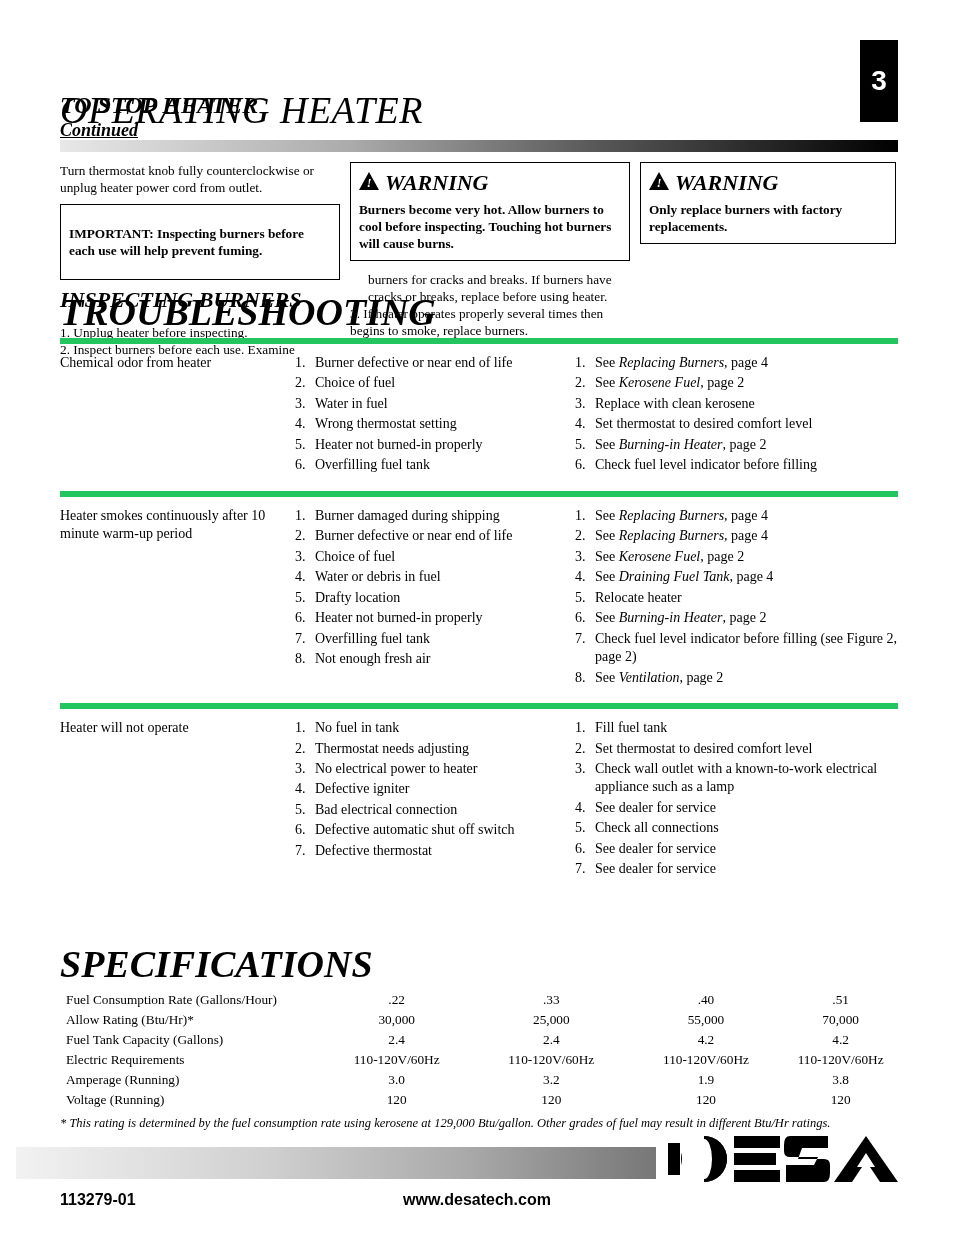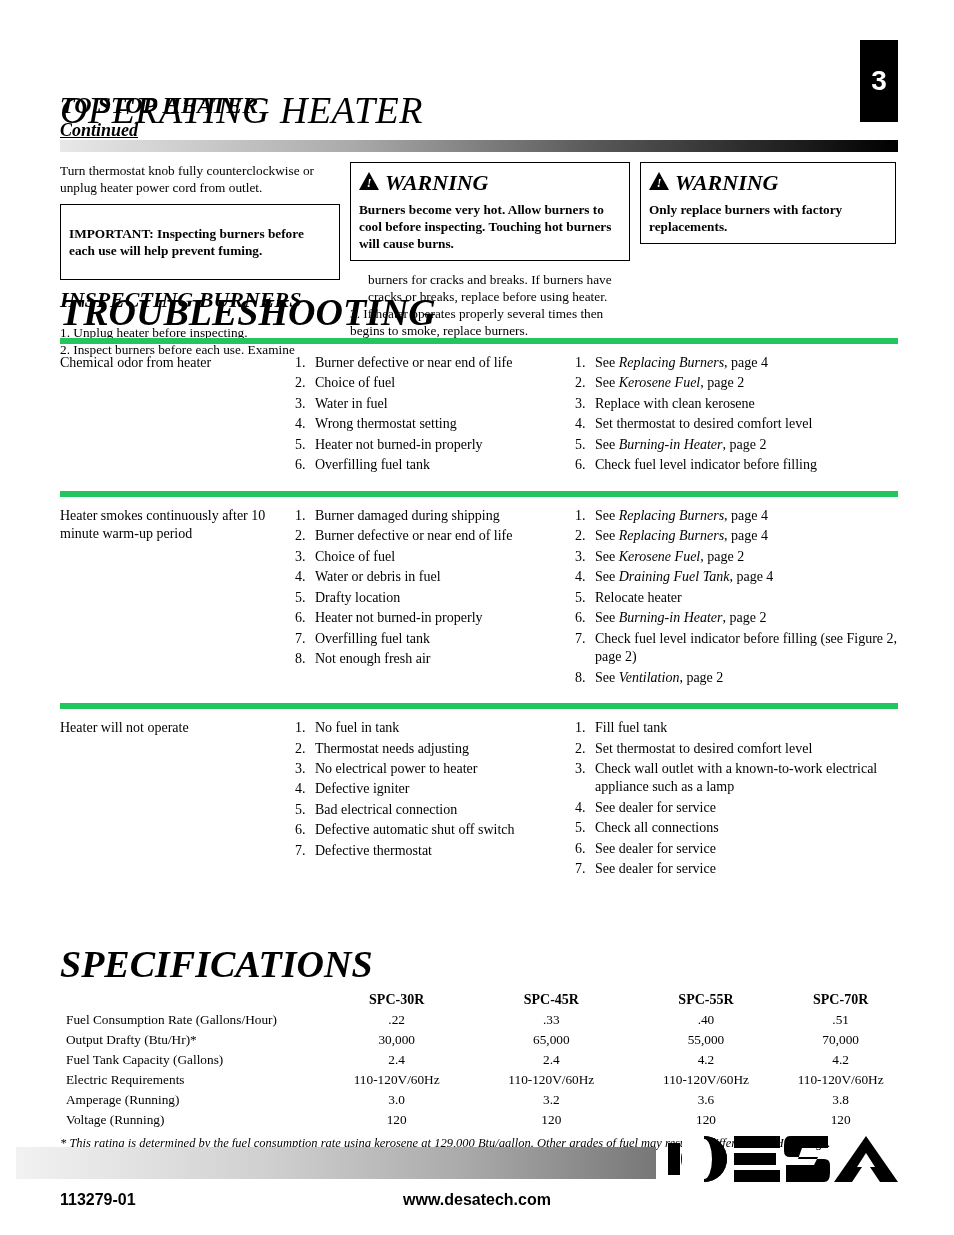--- a/index.html
+++ b/index.html
@@ -318,39 +318,32 @@
           <div class="rem-line"><span class="num">5.</span>Check all connections</div>
           <div class="rem-line"><span class="num">6.</span>See dealer for service</div>
           <div class="rem-line"><span class="num">7.</span>See dealer for service</div>
         </div>
       </div>
     </div>
 </div>
 
 <div class="spec-heading">SPECIFICATIONS</div>
 <div class="spec-table">
-  <div class="spec-row hdr">
-    <div></div>
-    <div>SPC-30R</div>
-    <div>SPC-45R</div>
-    <div>SPC-55R</div>
-    <div>SPC-70R</div>
-  </div>
   <div id="spec-rows">
       <div class="spec-row">
         <div>Fuel Consumption Rate (Gallons/Hour)</div>
         <div>.22</div>
         <div>.33</div>
         <div>.40</div>
         <div>.51</div>
       </div>
       <div class="spec-row">
-        <div>Output Drafty (Btu/Hr)*</div>
+        <div>Allow Rating (Btu/Hr)*</div>
         <div>30,000</div>
-        <div>65,000</div>
+        <div>25,000</div>
         <div>55,000</div>
         <div>70,000</div>
       </div>
       <div class="spec-row">
         <div>Fuel Tank Capacity (Gallons)</div>
         <div>2.4</div>
         <div>2.4</div>
         <div>4.2</div>
         <div>4.2</div>
       </div>
@@ -358,21 +351,21 @@
         <div>Electric Requirements</div>
         <div>110-120V/60Hz</div>
         <div>110-120V/60Hz</div>
         <div>110-120V/60Hz</div>
         <div>110-120V/60Hz</div>
       </div>
       <div class="spec-row">
         <div>Amperage (Running)</div>
         <div>3.0</div>
         <div>3.2</div>
-        <div>3.6</div>
+        <div>1.9</div>
         <div>3.8</div>
       </div>
       <div class="spec-row">
         <div>Voltage (Running)</div>
         <div>120</div>
         <div>120</div>
         <div>120</div>
         <div>120</div>
       </div>
     </div>

